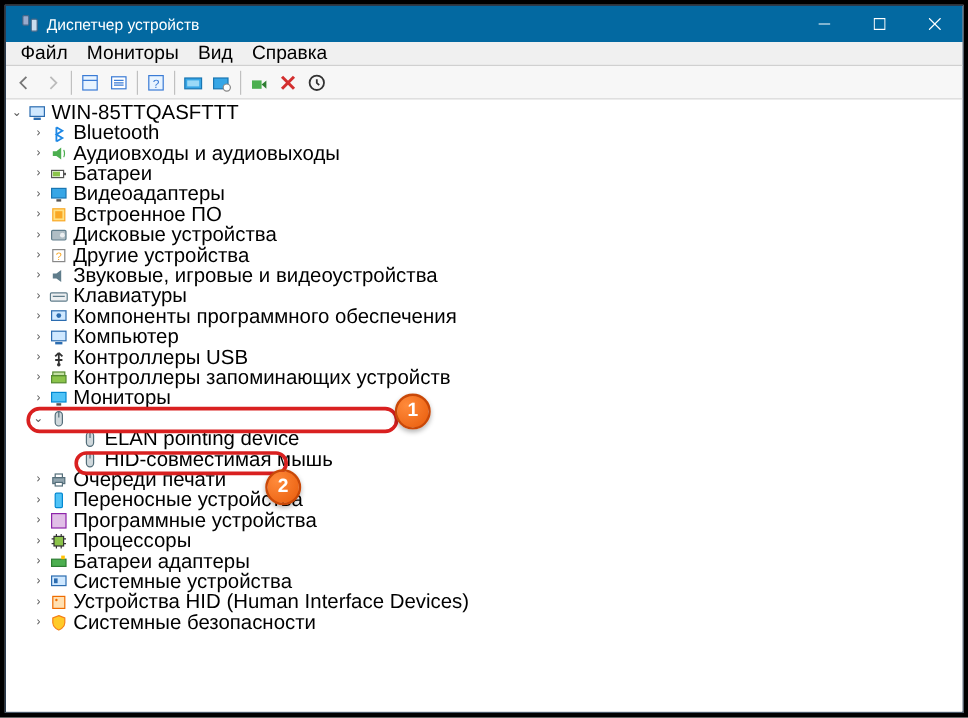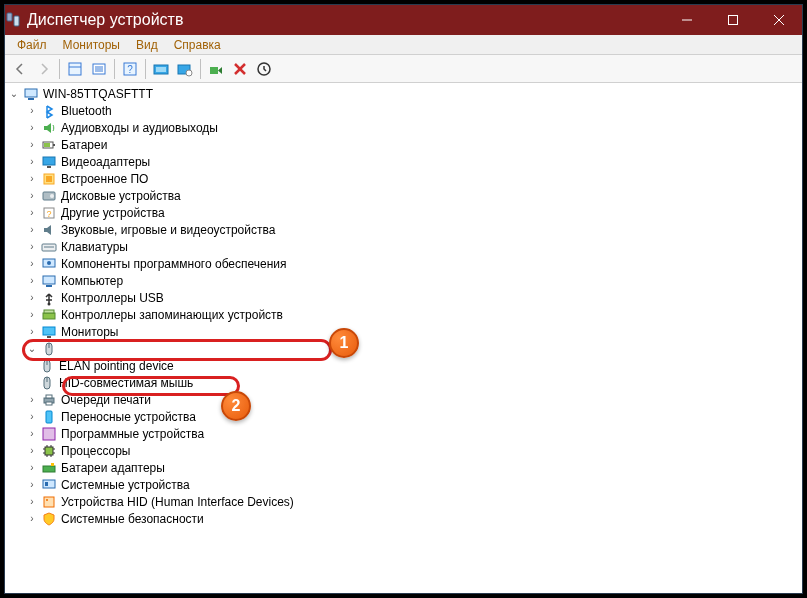--- a/index.html
+++ b/index.html
@@ -16,27 +16,27 @@
   .window {
     background: #fff;
     width: 799px;
     height: 590px;
     display: flex;
     flex-direction: column;
     border: 1px solid #2a3b4f;
     position: relative;
   }
   .titlebar {
-    background: #7f1d1d;
+    background: #0369a1;
     color: #fff;
     height: 30px;
     display: flex;
     align-items: center;
-    padding: 0 0 0 0;
-    font-size: 16px;
+    padding: 0 0 0 12px;
+    font-size: 13px;
   }
   .titlebar .app-icon {
     width: 16px;
     height: 16px;
     margin-right: 6px;
     display: inline-flex;
     align-items: center;
     justify-content: center;
   }
   .titlebar .title { flex: 1; }
@@ -54,22 +54,22 @@
   .menubar {
     background: #f0f0f0;
     height: 20px;
     display: flex;
     align-items: center;
     padding: 0 4px;
     border-bottom: 1px solid #d0d0d0;
   }
   .menubar .menu-item {
     padding: 2px 8px;
-    font-size: 12px;
-    color: #a16207;
+    font-size: 16px;
+    color: #000000;
   }
   .toolbar {
     background: #f7f7f7;
     height: 28px;
     display: flex;
     align-items: center;
     padding: 2px 4px;
     gap: 2px;
     border-bottom: 1px solid #d0d0d0;
   }
@@ -114,24 +114,24 @@
   }
   .row-icon {
     width: 16px;
     height: 16px;
     margin: 0 4px 0 2px;
     display: inline-flex;
     align-items: center;
     justify-content: center;
     flex-shrink: 0;
   }
-  .row-label { font-size: 12px; }
+  .row-label { font-size: 17px; }
   .indent-0 { padding-left: 2px; }
   .indent-1 { padding-left: 20px; }
-  .indent-2 { padding-left: 18px; }
+  .indent-2 { padding-left: 46px; }
 
   
   .callout-ring {
     position: absolute;
     border: 3px solid #d92020;
     border-radius: 12px;
     pointer-events: none;
   }
   .callout-badge {
     position: absolute;

